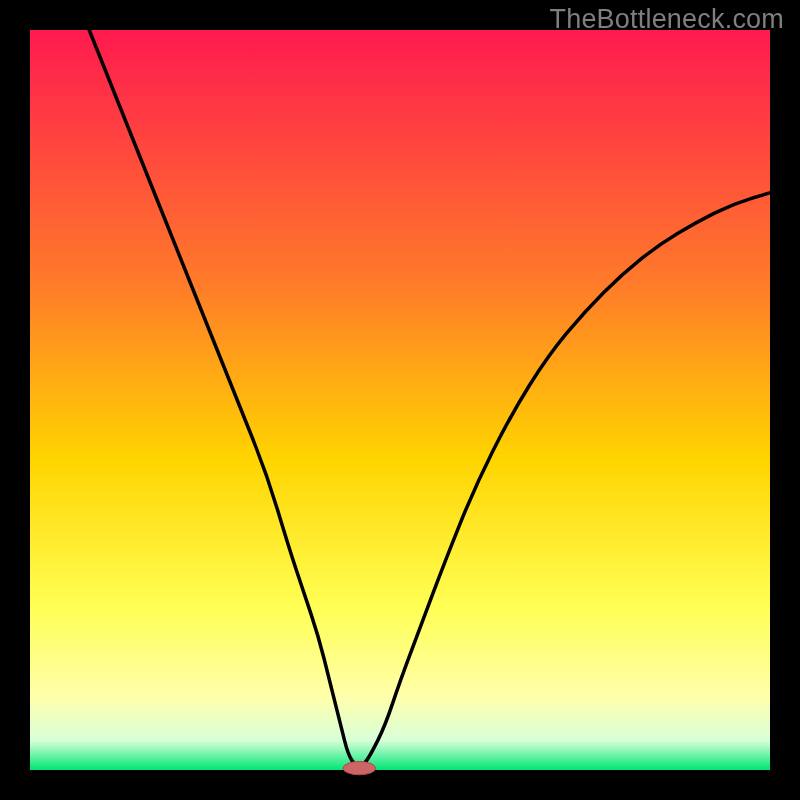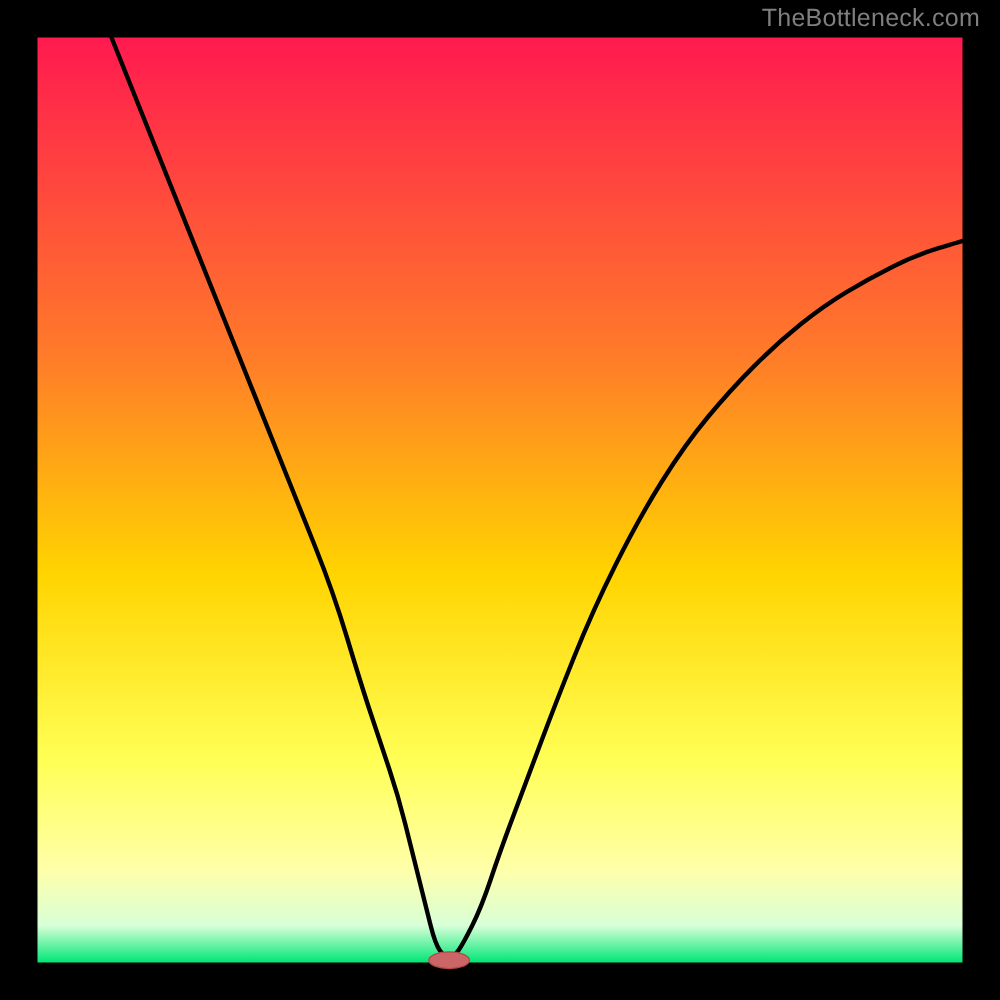--- a/index.html
+++ b/index.html
@@ -15,21 +15,21 @@
     position: relative;
     width: 800px;
     height: 800px;
     background: #000;
   }
   .attribution {
     position: absolute;
     top: 4px;
     right: 16px;
     color: #7f7f7f;
-    font-size: 20px;
+    font-size: 27px;
     font-weight: 500;
     letter-spacing: 0.2px;
     z-index: 10;
   }
   svg {
     position: absolute;
     left: 0;
     top: 0;
   }
 </style>

